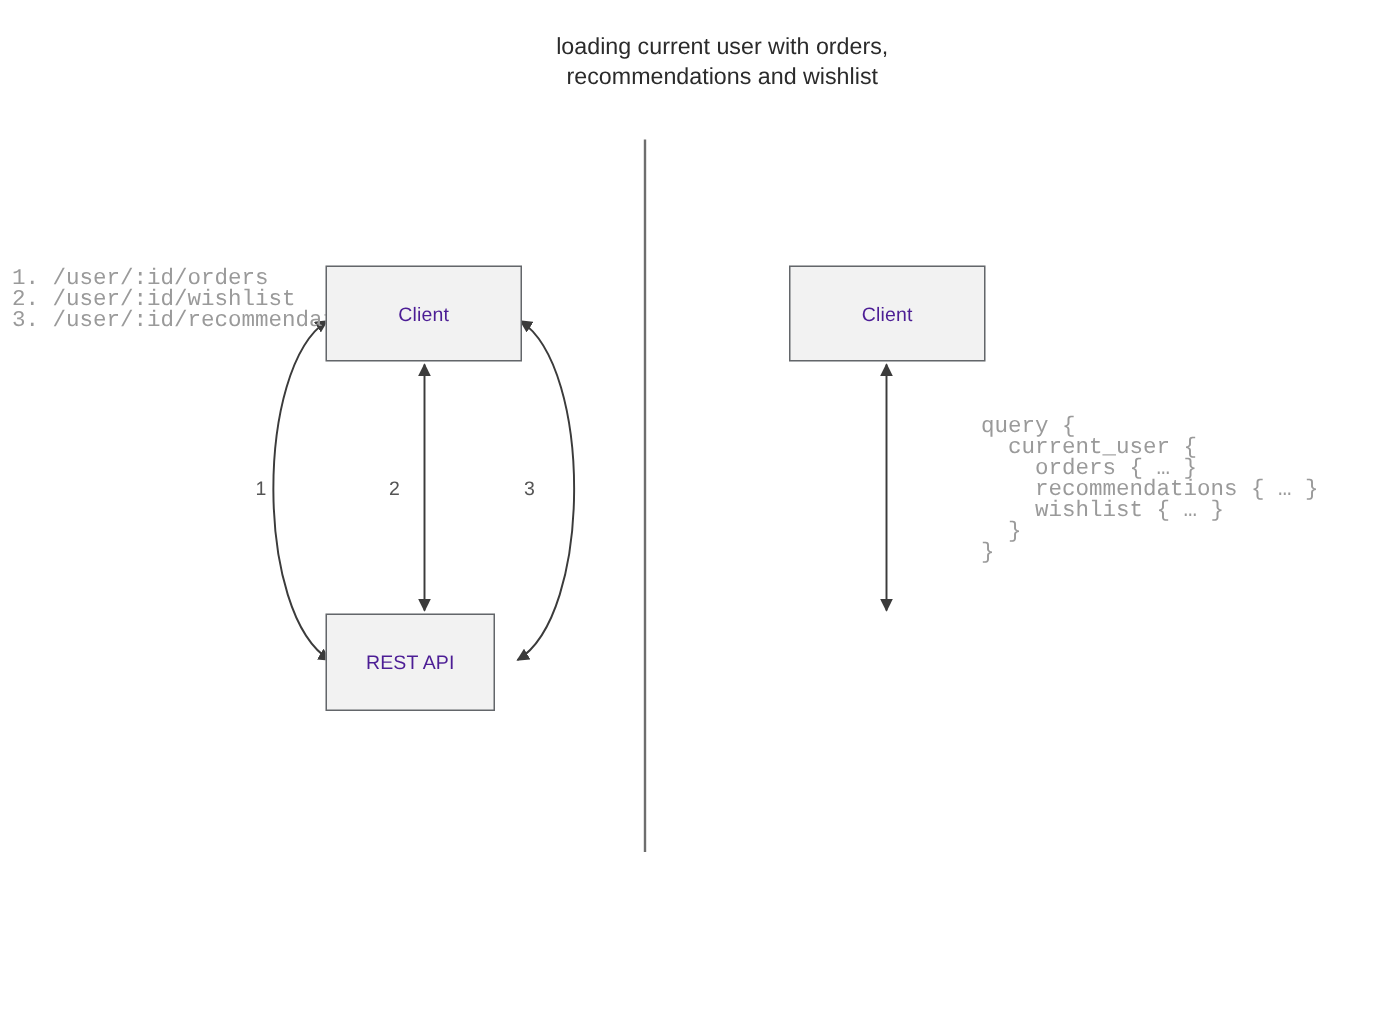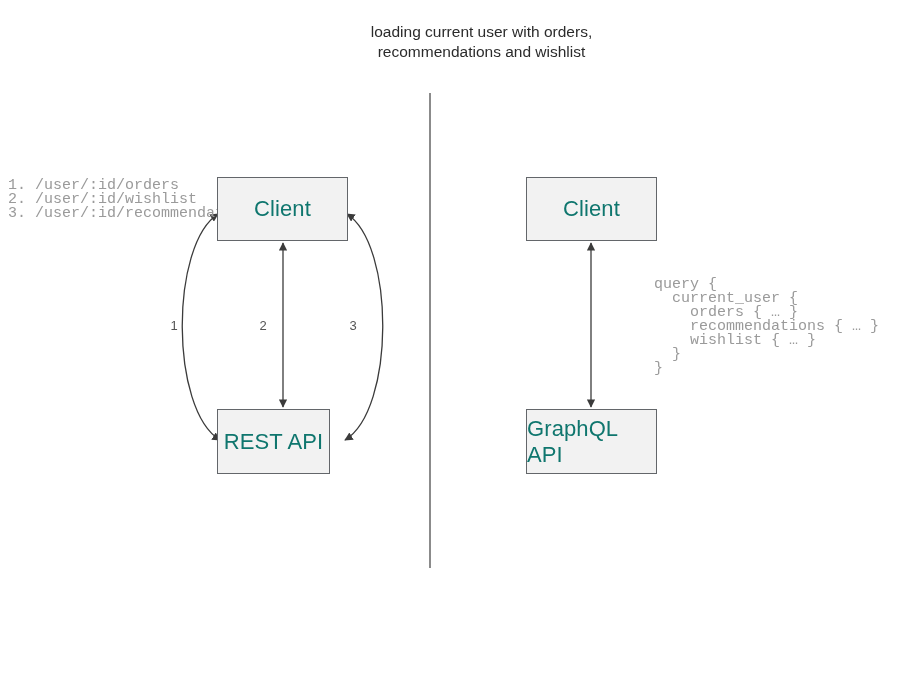--- a/index.html
+++ b/index.html
@@ -38,22 +38,22 @@
   
   .node-box {
     position: absolute;
     box-sizing: border-box;
     background: #f2f2f2;
     border: 1px solid #63666a;
     display: flex;
     align-items: center;
     justify-content: center;
     font-family: "Liberation Sans", sans-serif;
-    font-size: 22px;
-    color: #0f766e;
+    font-size: 13px;
+    color: #4c1d95;
     letter-spacing: 0.1px;
   }
   #client-left  { left: 217px; top: 177px; width: 131px; height: 64px; }
   #rest-api     { left: 217px; top: 409px; width: 113px; height: 65px; }
   #client-right { left: 526px; top: 177px; width: 131px; height: 64px; }
   #graphql-api  { left: 526px; top: 409px; width: 131px; height: 65px; }
 
   
   .mono-block {
     position: absolute;
@@ -133,21 +133,20 @@
   <div class="node-box" id="client-left">Client</div>
 
   <div class="node-box" id="rest-api">REST API</div>
 
   <div class="edge-label" id="edge-label-1">1</div>
   <div class="edge-label" id="edge-label-2">2</div>
   <div class="edge-label" id="edge-label-3">3</div>
 
   <div class="node-box" id="client-right">Client</div>
 
-  <div class="node-box" id="graphql-api">GraphQL API</div>
 
   <div class="mono-block" id="graphql-query">query {
   current_user {
     orders { … }
     recommendations { … }
     wishlist { … }
   }
 }</div>
 
 </div>

